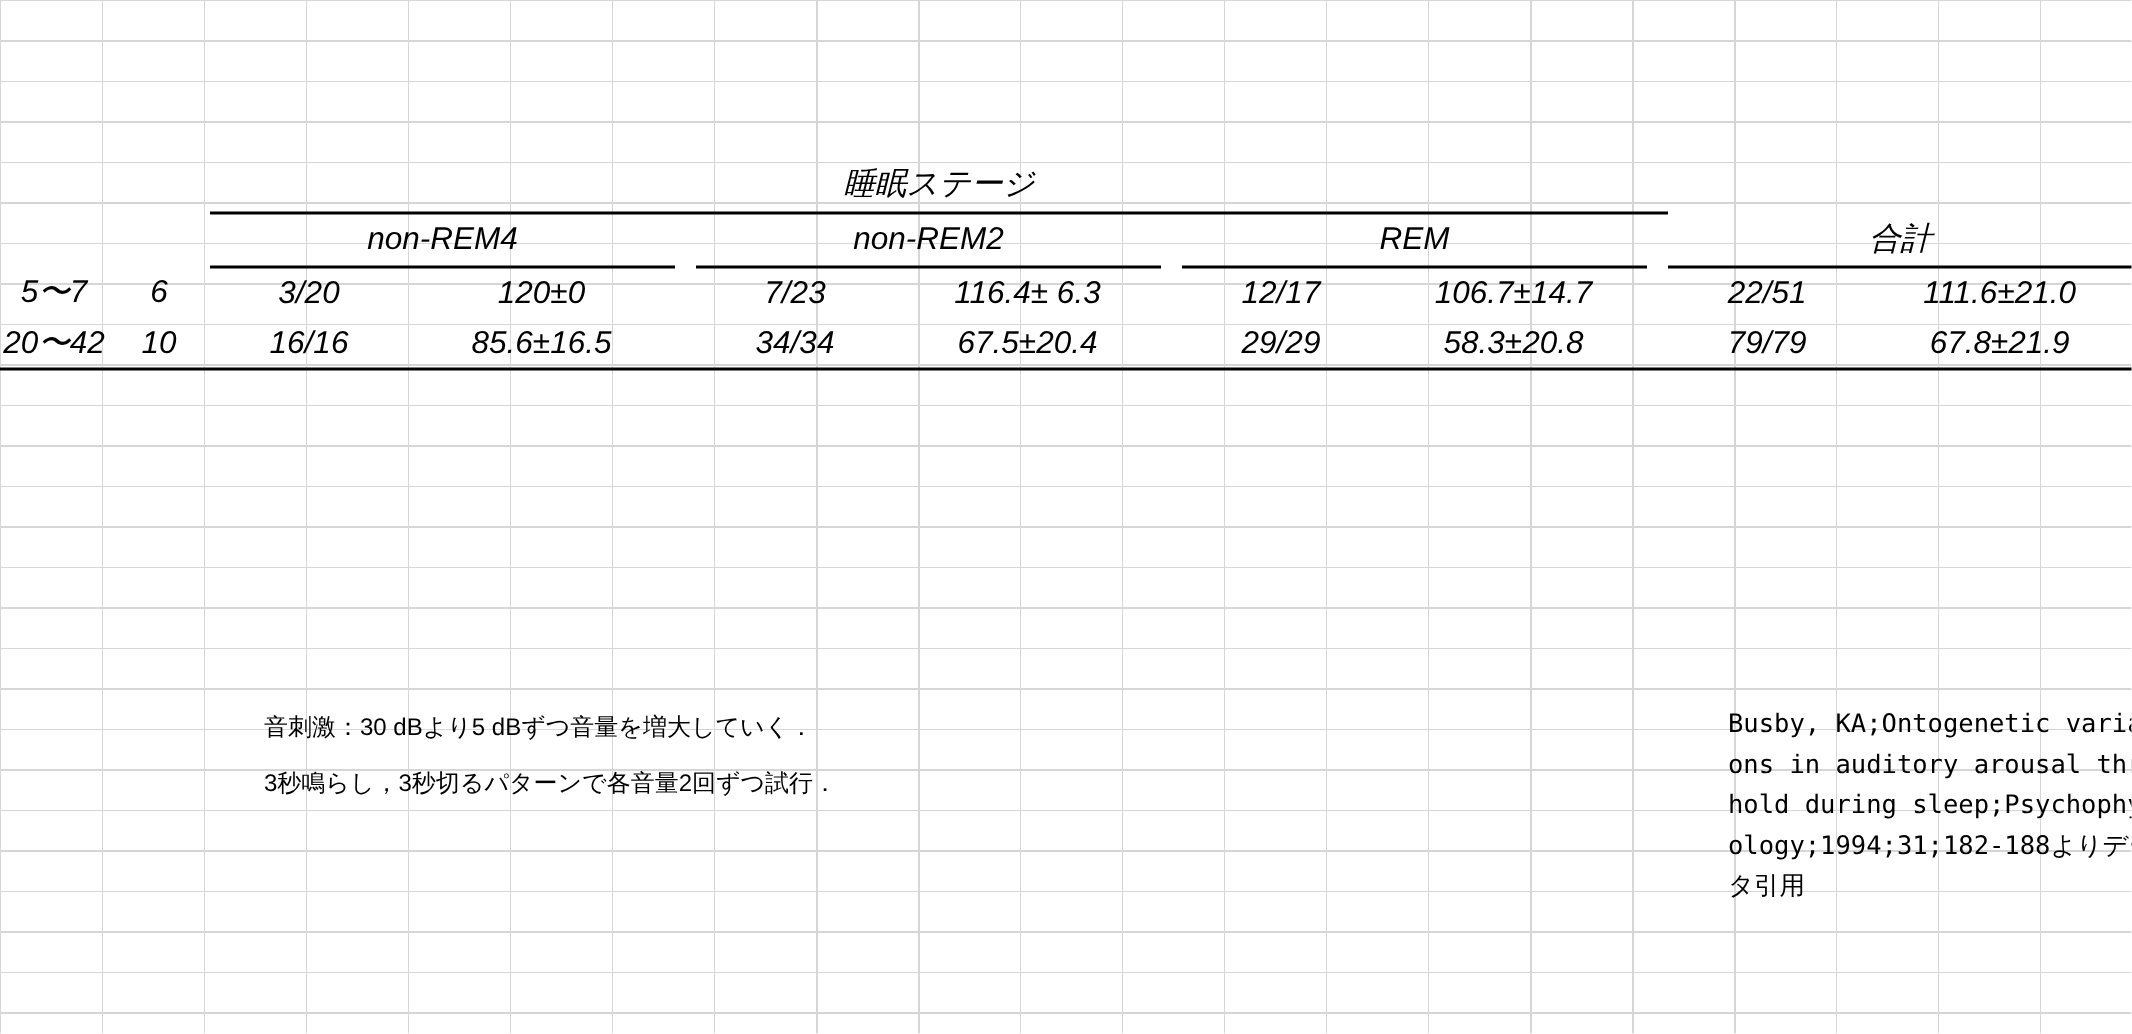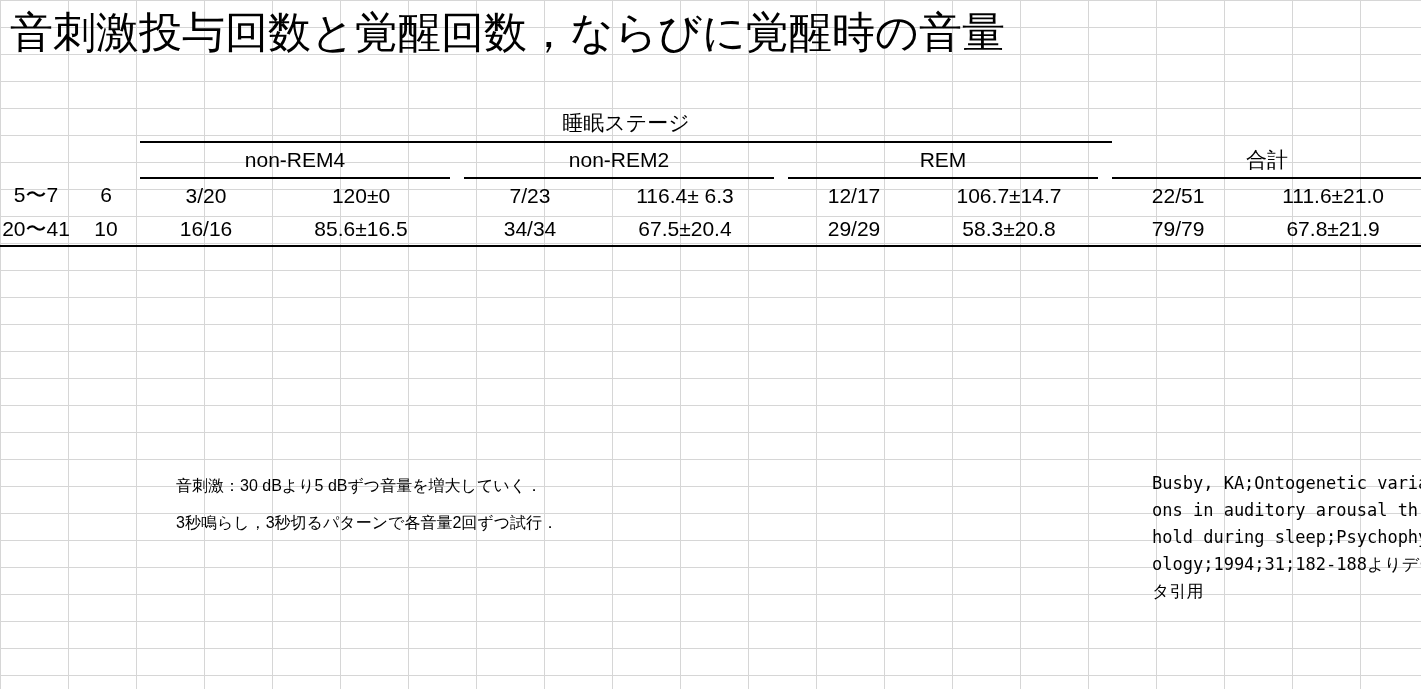--- a/index.html
+++ b/index.html
@@ -44,20 +44,21 @@
     letter-spacing: 0px;
     white-space: nowrap;
   }
 
   
   #table-wrap {
     position: absolute;
     left: 0px;
     top: 105px;
     width: 1421px;
+    font-style: italic;
   }
   table.maintable {
     border-collapse: collapse;
     width: 1421px;
     table-layout: fixed;
   }
   table.maintable td {
     padding: 0;
     vertical-align: middle;
     text-align: center;
@@ -107,21 +108,20 @@
     margin-left: 39px;
   }
 </style>
 </head>
 <body>
 
 <div id="grid-bg"></div>
 
 <div id="sheet">
 
-  <div id="title">音刺激投与回数と覚醒回数，ならびに覚醒時の音量</div>
 
   <div id="table-wrap">
     <table class="maintable">
       <colgroup>
         <col class="c-age">
           <col class="c-n">
         <col class="c-ar">
           <col class="c-db">
         <col class="c-gap">
         <col class="c-ar">
@@ -168,21 +168,21 @@
         <td>12/17</td>
         <td>106.7±14.7</td>
         <td></td>
         <td>22/51</td>
         <td>111.6±21.0</td>
       </tr>
 
 
 
       <tr class="r-data">
-        <td class="b-bot">20〜41</td>
+        <td class="b-bot">20〜42</td>
         <td class="b-bot">10</td>
         <td class="b-bot">16/16</td>
         <td class="b-bot">85.6±16.5</td>
         <td class="b-bot"></td>
         <td class="b-bot">34/34</td>
         <td class="b-bot">67.5±20.4</td>
         <td class="b-bot"></td>
         <td class="b-bot">29/29</td>
         <td class="b-bot">58.3±20.8</td>
         <td class="b-bot"></td>

